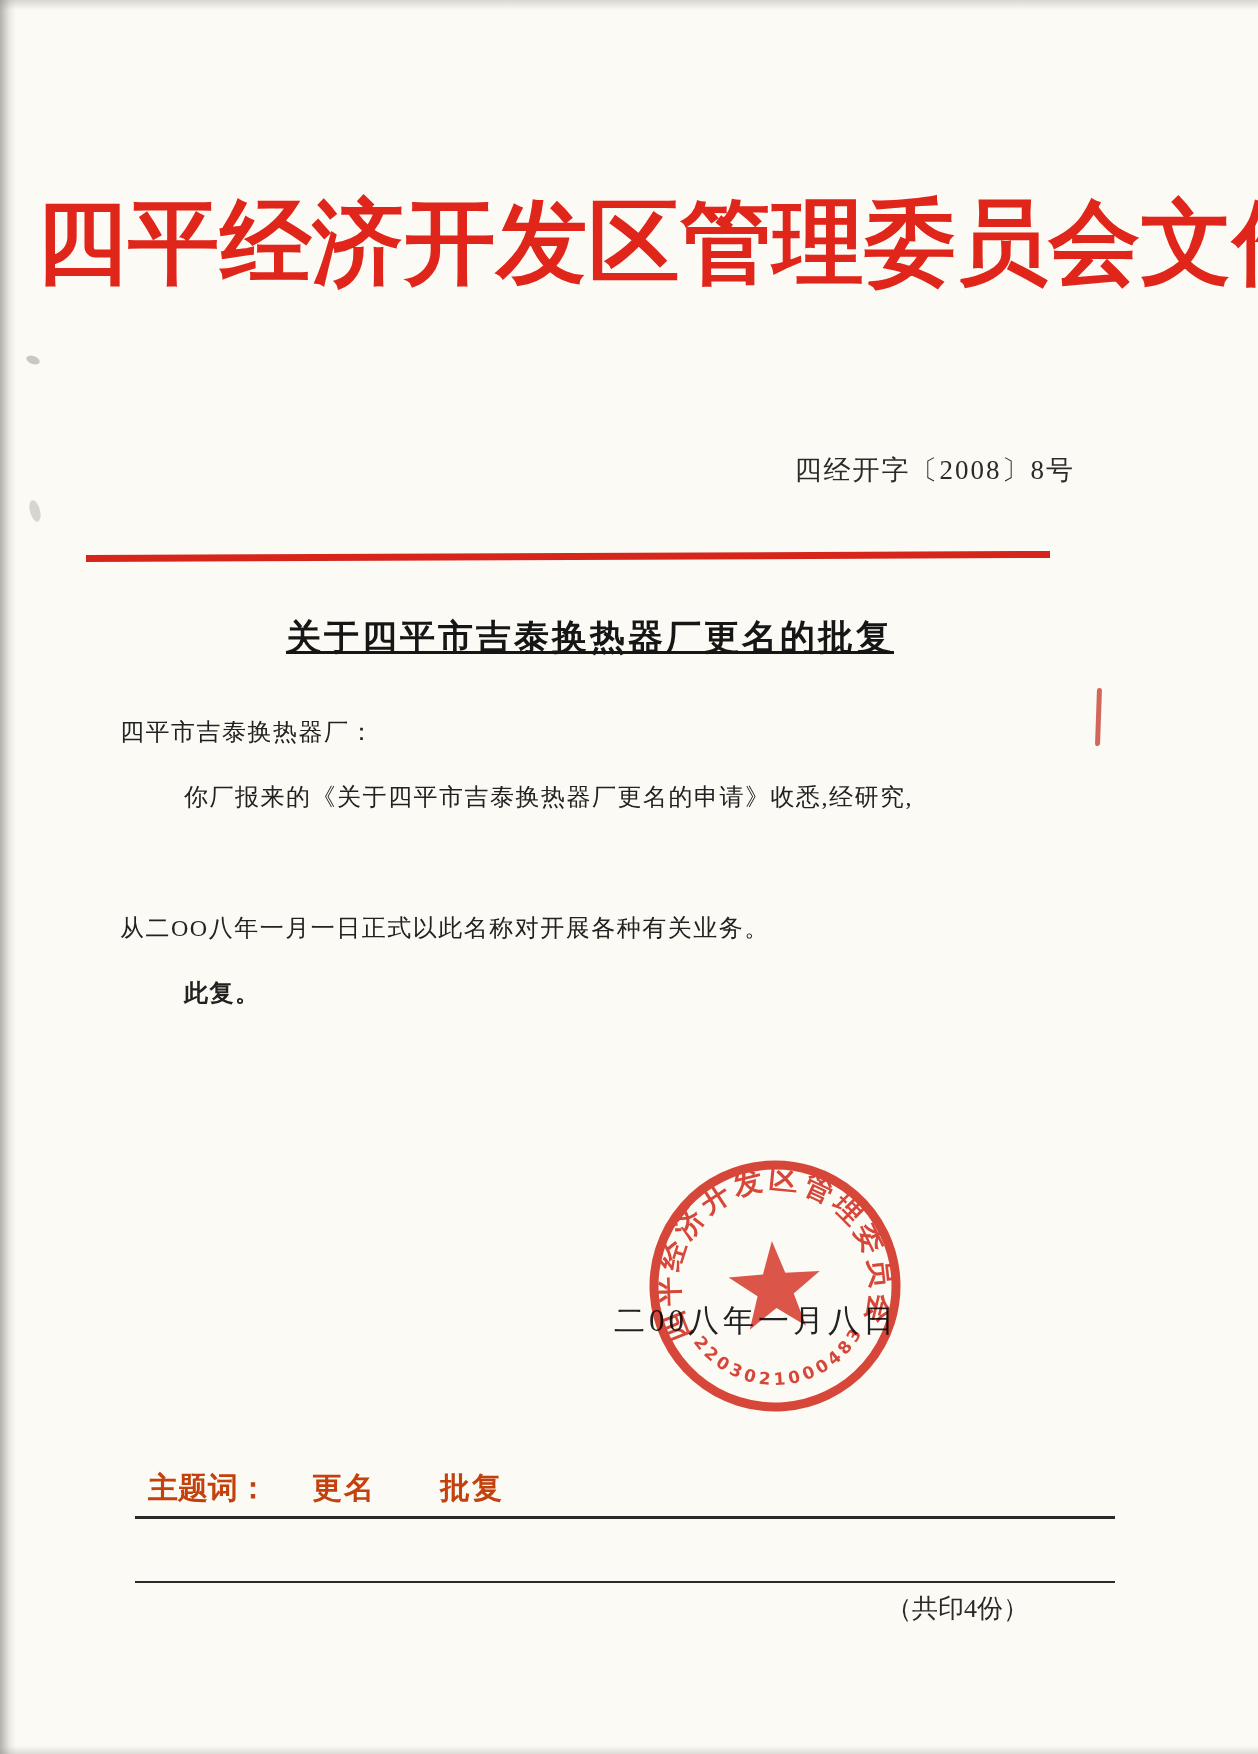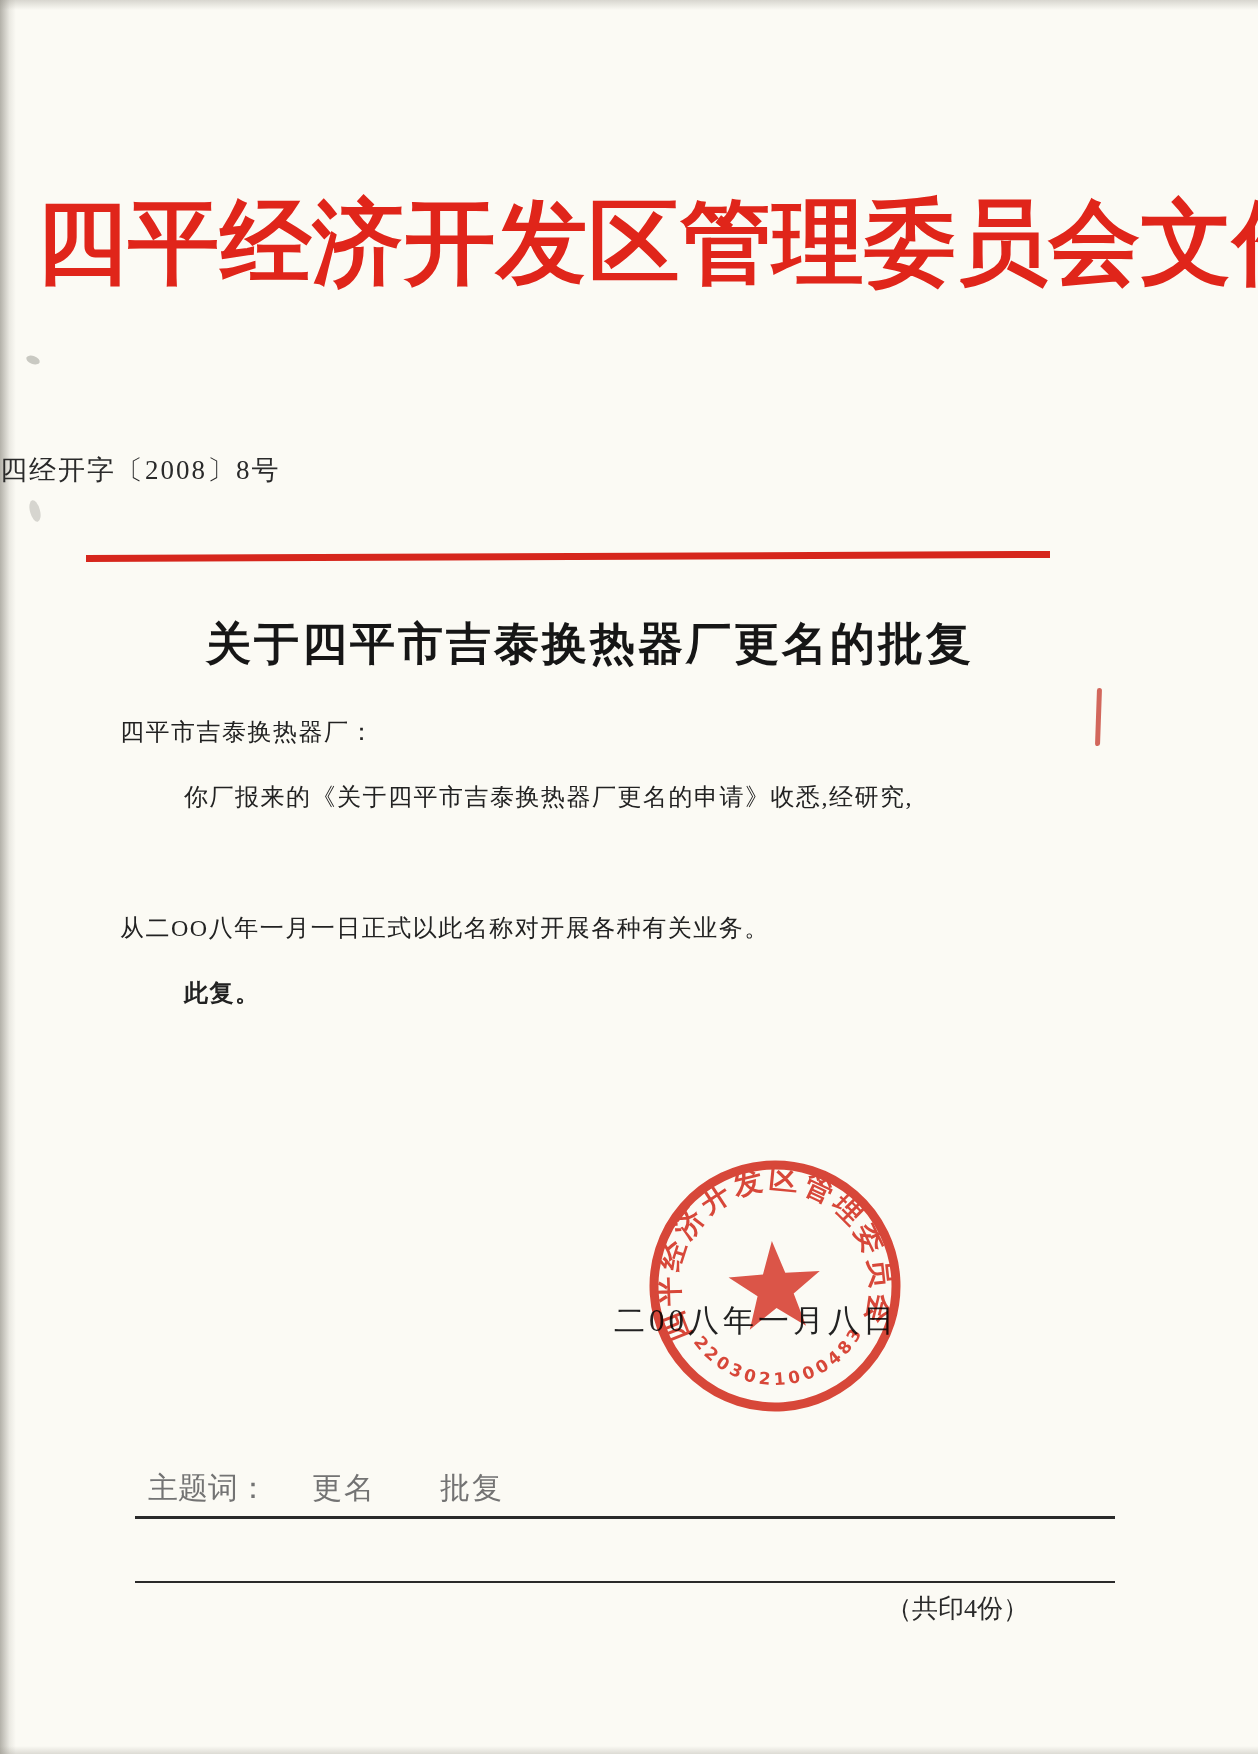--- a/index.html
+++ b/index.html
@@ -24,50 +24,50 @@
     background:#c84236; opacity:0.8; border-radius:3px; transform:rotate(2deg); }
 
   .header-title {
     position:absolute; top:184px; left:30px; width:1198px;
     text-align:center; font-size:92px; font-weight:bold;
     color:#e0251a; letter-spacing:1px; line-height:1.3;
     transform:scaleX(0.99); white-space:nowrap;
   }
   .doc-number {
     position:absolute; top:452px; left:0; width:1075px;
-    text-align:left; font-size:27px; letter-spacing:2px; color:#2a2a2a;
+    text-align:right; font-size:27px; letter-spacing:2px; color:#2a2a2a;
   }
   .red-rule {
     position:absolute; top:553px; left:86px; width:964px; height:7px;
     background:#d6261c; transform:rotate(-0.25deg);
   }
   .doc-title {
     position:absolute; top:614px; left:120px; width:940px;
-    text-align:center; font-size:45px; font-weight:bold; letter-spacing:3px;
-    font-family:"Liberation Sans","DejaVu Sans",sans-serif; color:#161616;
+    text-align:center; font-size:35px; font-weight:bold; letter-spacing:3px;
+    font-family:"Liberation Sans","DejaVu Sans",sans-serif; color:#161616;text-decoration:underline;
   }
   .body-line { position:absolute; font-size:24px; letter-spacing:1.5px; white-space:nowrap; color:#222; }
   .bl0 { top:716px; left:120px; }
   .bl1 { top:781px; left:184px; }
   .bl2 { top:847px; left:120px; }
   .bl3 { top:912px; left:120px; }
   .bl4 { top:977px; left:184px;font-weight:bold; }
 
   .date-line {
     position:absolute; top:1300px; left:614px; font-size:31px;
     letter-spacing:4px; color:#222; white-space:nowrap;
   }
   .seal {
     position:absolute; left:645px; top:1156px; width:260px; height:260px;
     mix-blend-mode:multiply; opacity:0.93; transform:rotate(-4deg);
   }
 
   .keywords {
-    position:absolute; top:1468px; left:148px; font-size:30px; font-weight:normal;
-    font-family:"Liberation Sans","DejaVu Sans",sans-serif; color:#737373;
+    position:absolute; top:1468px; left:148px; font-size:30px; font-weight:bold;
+    font-family:"Liberation Sans","DejaVu Sans",sans-serif; color:#c2410c;
     display:flex; white-space:pre;
   }
   .keywords .terms { margin-left:44px; letter-spacing:2px; }
   .hr1 { position:absolute; top:1516px; left:135px; width:980px; height:3px; background:#2a2a2a; }
   .footer-office { position:absolute; top:1535px; left:148px; font-size:29px; letter-spacing:1px; color:#222; }
   .footer-date { position:absolute; top:1533px; left:812px; font-size:29px; letter-spacing:1px; color:#222; }
   .hr2 { position:absolute; top:1581px; left:135px; width:980px; height:2px; background:#2a2a2a; }
   .copies { position:absolute; top:1591px; left:886px; font-size:26px; color:#2a2a2a; }
 </style>
 </head>

